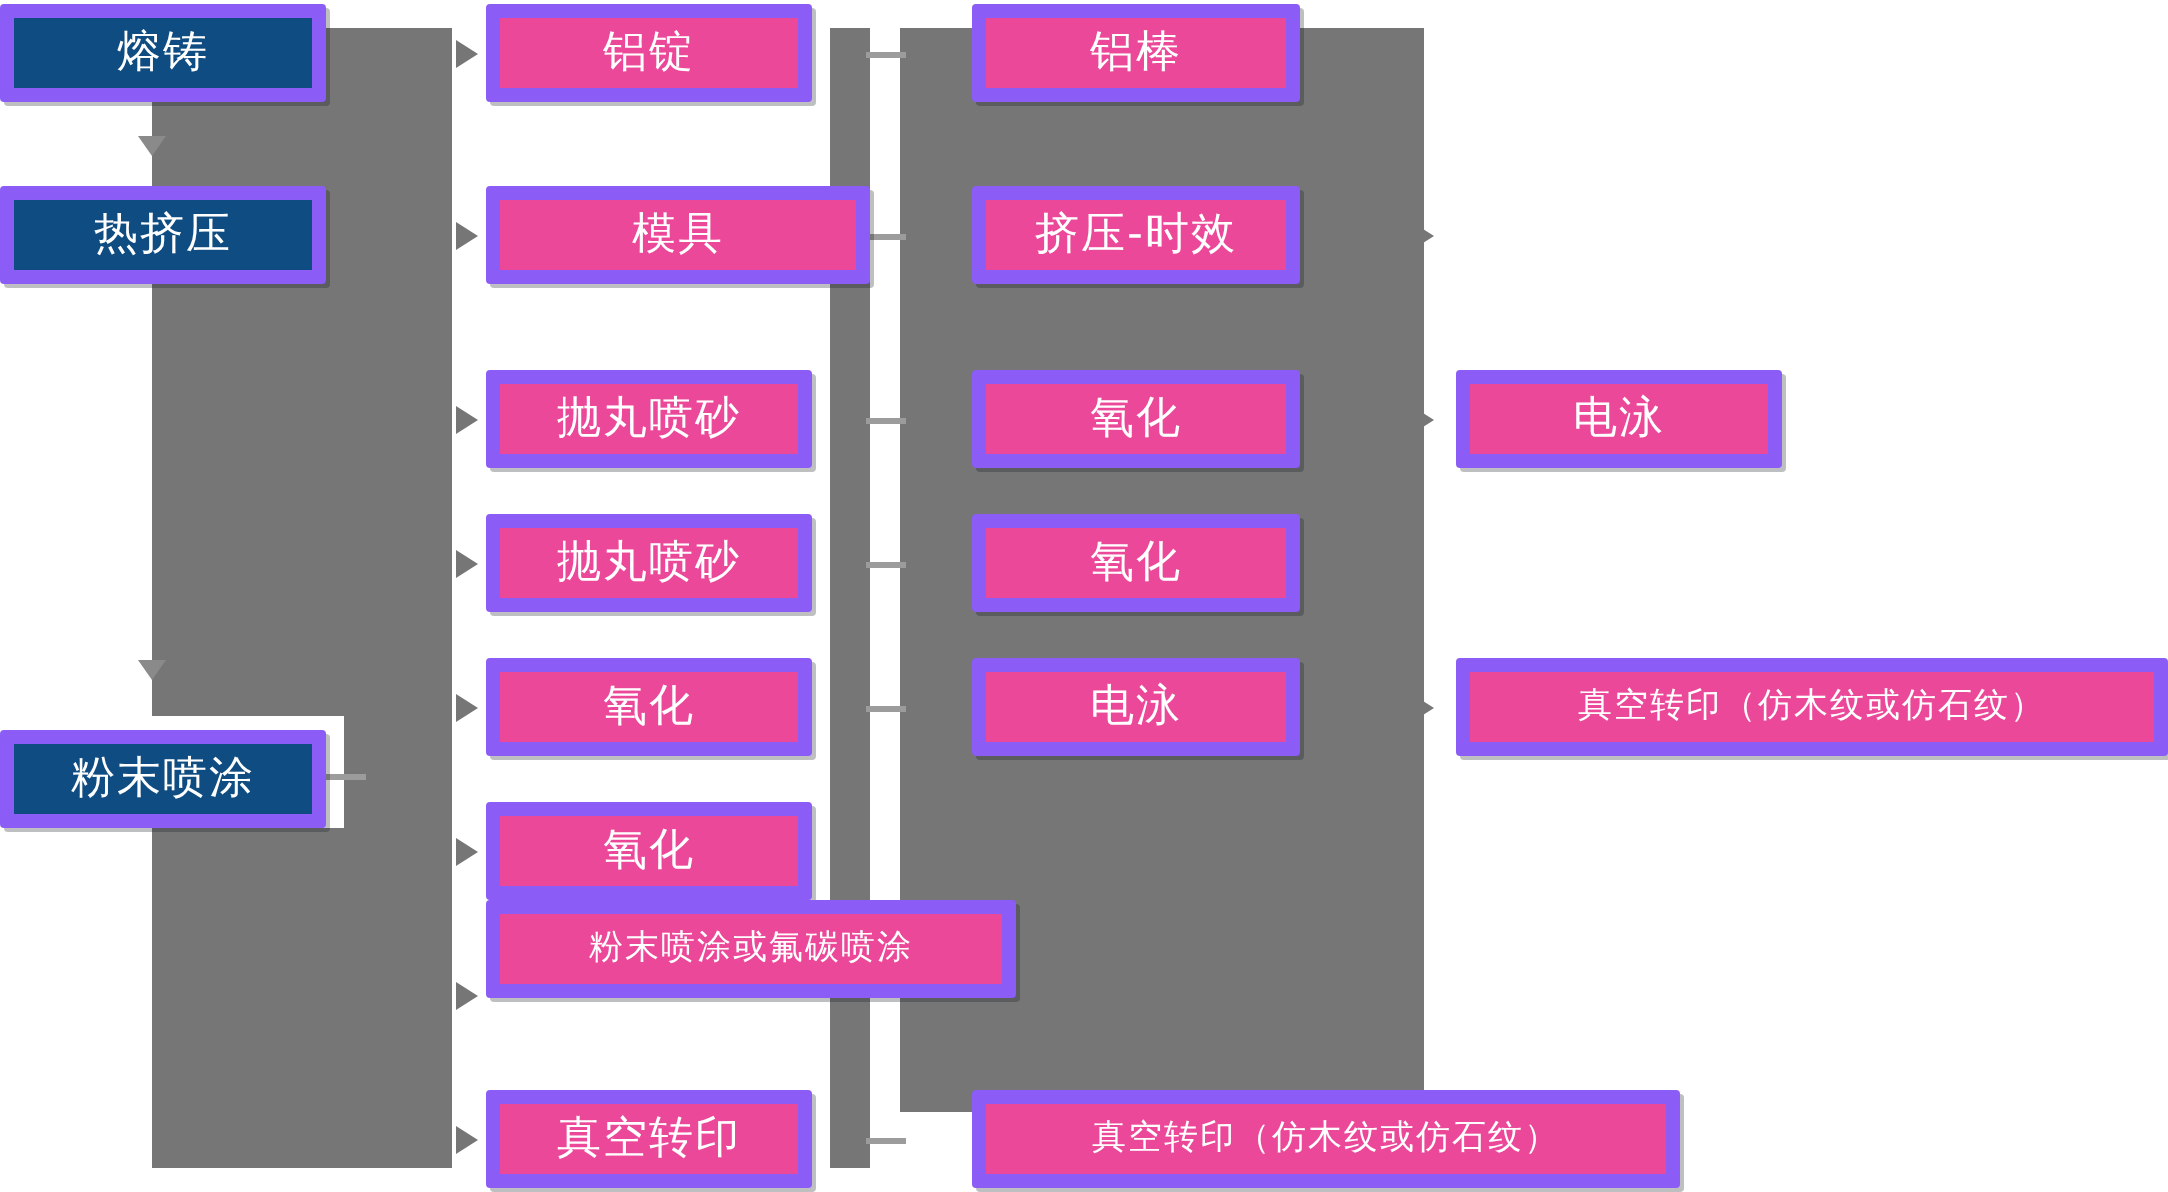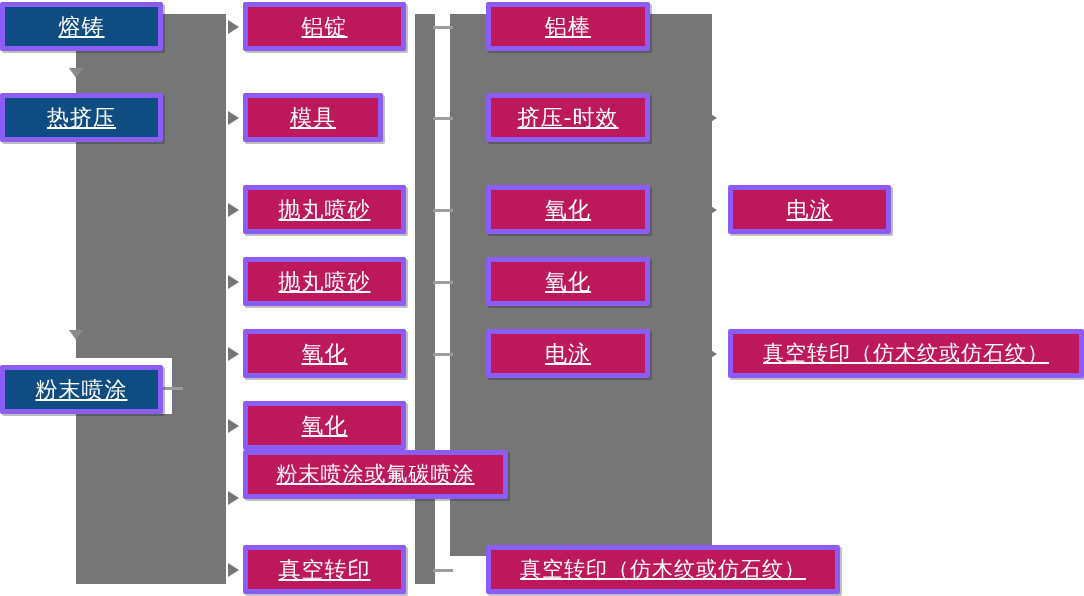--- a/index.html
+++ b/index.html
@@ -60,31 +60,30 @@
   
   .node {
     position: absolute;
     box-sizing: border-box;
     display: flex;
     align-items: center;
     justify-content: center;
     color: #ffffff;
     text-align: center;
     line-height: 1.15;
-    border: 5px solid #8b5cf6;
+    border: 7px solid #8b5cf6;
     border-radius: 2px;
     box-shadow: 2px 2px 0 rgba(20,26,32,0.28);
     white-space: nowrap;
     font-size: 22px;
     letter-spacing: 1px;
-    text-decoration: underline;
   }
   .node.dark  { background: #0F4C81; }
-  .node.light { background: #be185d; }
-  .node.wide  { font-size: 21px; }
+  .node.light { background: #ec4899; }
+  .node.wide  { font-size: 17px; }
 </style>
 </head>
 <body>
 
 <div id="canvas">
 
   <div class="gray gray-trunk-a"></div>
   <div class="gray gray-trunk-b"></div>
   <div class="gray gray-trunk-c"></div>
 
@@ -129,21 +128,21 @@
   </div>
 
   <div class="node dark" style="left:0px; top:365px; width:163px; height:49px;">
     <span>粉末喷涂</span>
   </div>
 
   <div class="node light" style="left:243px; top:2px; width:163px; height:49px;">
     <span>铝锭</span>
   </div>
 
-  <div class="node light" style="left:243px; top:93px; width:140px; height:49px;">
+  <div class="node light" style="left:243px; top:93px; width:192px; height:49px;">
     <span>模具</span>
   </div>
 
   <div class="node light" style="left:243px; top:185px; width:163px; height:49px;">
     <span>抛丸喷砂</span>
   </div>
 
   <div class="node light" style="left:243px; top:257px; width:163px; height:49px;">
     <span>抛丸喷砂</span>
   </div>

